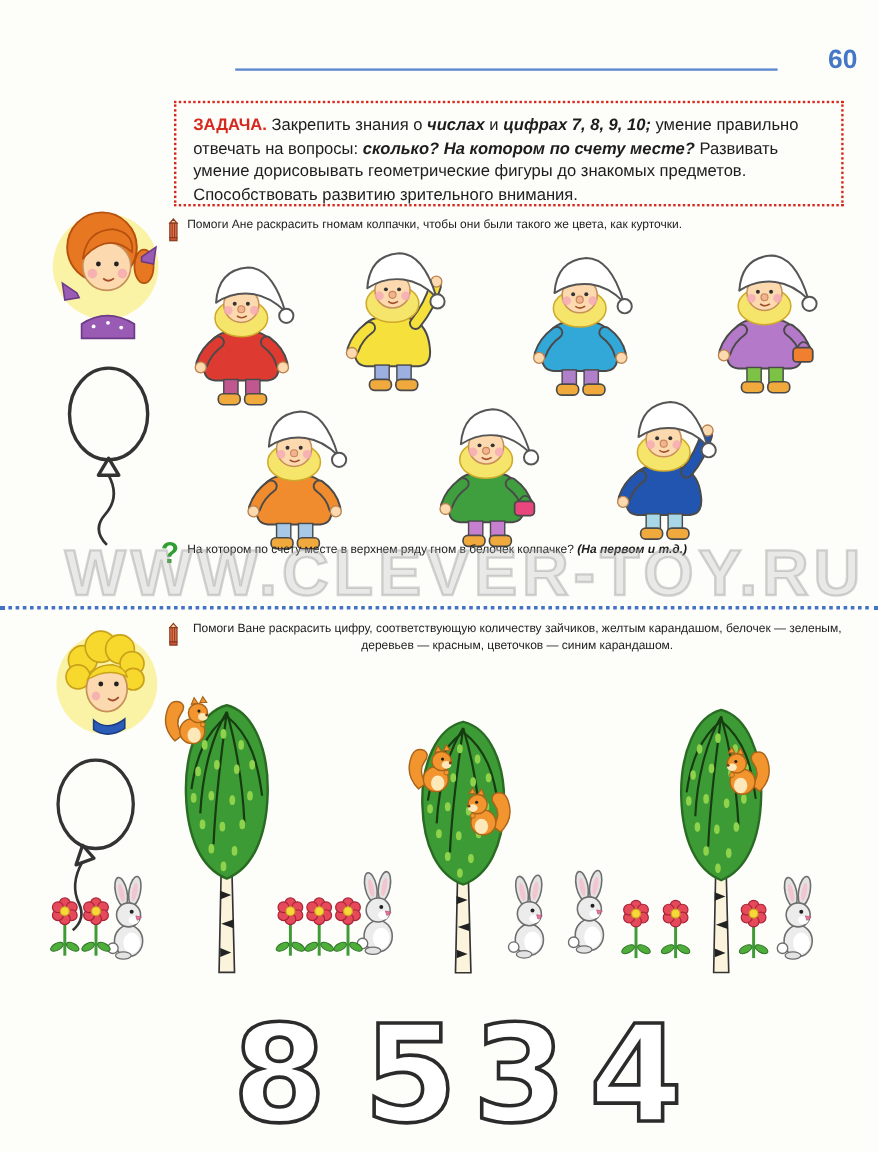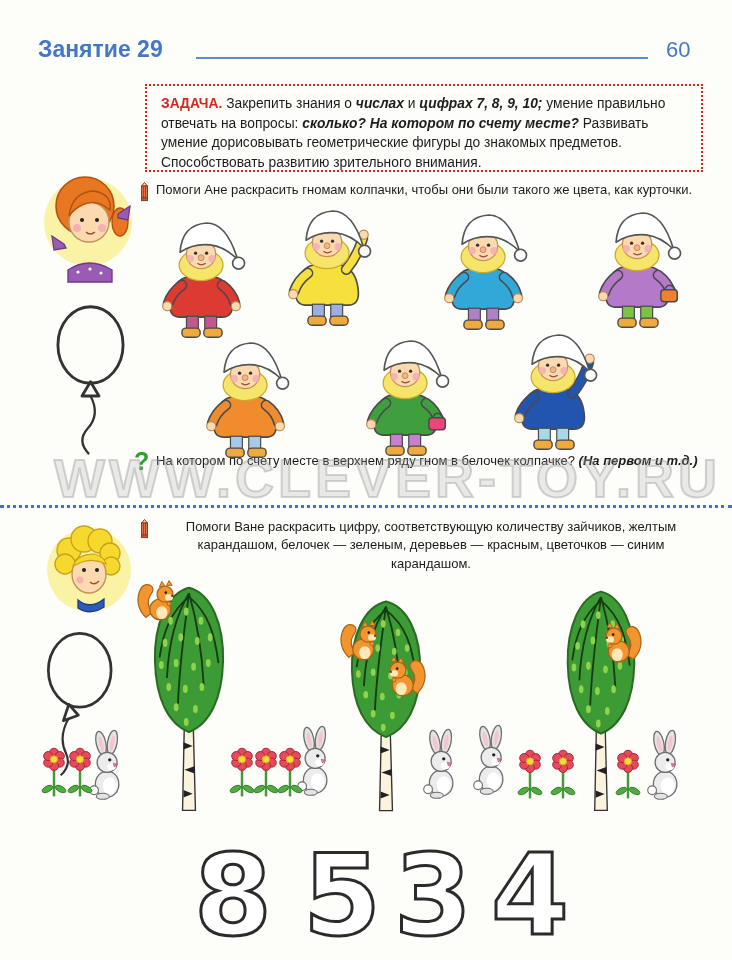--- a/index.html
+++ b/index.html
@@ -3,28 +3,28 @@
 <meta charset="utf-8">
 <style>
   html,body{margin:0;padding:0;background:#e8e8e8;}
   #page{position:relative;width:732px;height:960px;background:#fdfdfa;overflow:hidden;
         font-family:"Liberation Sans",sans-serif;color:#222;}
   .abs{position:absolute;}
   .it{font-style:italic;font-weight:bold;}
   
   .lesson-title{left:38px;top:36px;font-size:23px;font-weight:bold;color:var(--c-header,#4577c8);}
   .header-line{left:196px;top:57px;width:452px;border-top:2px solid var(--c-header,#4577c8);opacity:.85;}
-  .page-number{left:666px;top:37px;font-size:22px;font-weight:normal;color:var(--c-header,#4577c8);}
+  .page-number{left:690px;top:37px;font-size:22px;font-weight:bold;color:var(--c-header,#4577c8);}
   
   .task-box{left:145px;top:84px;width:558px;height:88px;box-sizing:border-box;
             border:2px dotted var(--c-task,#d6281e);padding:8px 12px 6px 14px;
             font-size:13.8px;line-height:1.42;color:#1d1d1d;}
   .task-label{color:var(--c-task,#d6281e);font-weight:bold;}
   
-  .instr{font-size:13px;line-height:1.42;color:#1c1c1c;}
+  .instr{font-size:10px;line-height:1.42;color:#1c1c1c;}
   #instr1{left:156px;top:181px;width:548px;}
   #question{left:156px;top:452px;width:548px;}
   #instr2{left:156px;top:518px;width:550px;text-align:center;}
   .pencil{width:13px;height:20px;}
   #pencil1{left:138px;top:182px;}
   #pencil2{left:138px;top:519px;}
   .qmark{left:134px;top:447px;font-size:25px;font-weight:bold;color:var(--c-qmark,#2f9e33);}
   
   .divider{left:0;top:505px;width:732px;border-top:3px dotted var(--c-divider,#4472c4);}
   
@@ -32,21 +32,20 @@
              color:rgba(165,165,165,0.22);-webkit-text-stroke:2px rgba(150,150,150,0.4);
              z-index:40;pointer-events:none;}
   .sprite{position:absolute;}
   svg{display:block;overflow:visible;}
 </style>
 </head>
 <body>
 
 <div id="page">
 
-  <div class="abs lesson-title">Занятие 29</div>
   <div class="abs header-line"></div>
   <div class="abs page-number">60</div>
 
   <div class="abs task-box">
     <span class="task-label">ЗАДАЧА.</span><span> Закрепить знания о </span><span class="it">числах</span><span> и </span><span class="it">цифрах 7, 8, 9, 10;</span><span> умение правильно отвечать на вопросы: </span><span class="it">сколько? На котором по счету месте?</span><span> Развивать умение дорисовывать геометрические фигуры до знакомых предметов. Способствовать развитию зрительного внимания.</span>
   </div>
 
   <div class="sprite" style="left:38px;top:170px;width:100px;height:116px;">
     <svg viewBox="0 0 100 116" width="100" height="116">
       <circle cx="50" cy="52" r="44" fill="#faf3a6"></circle>

